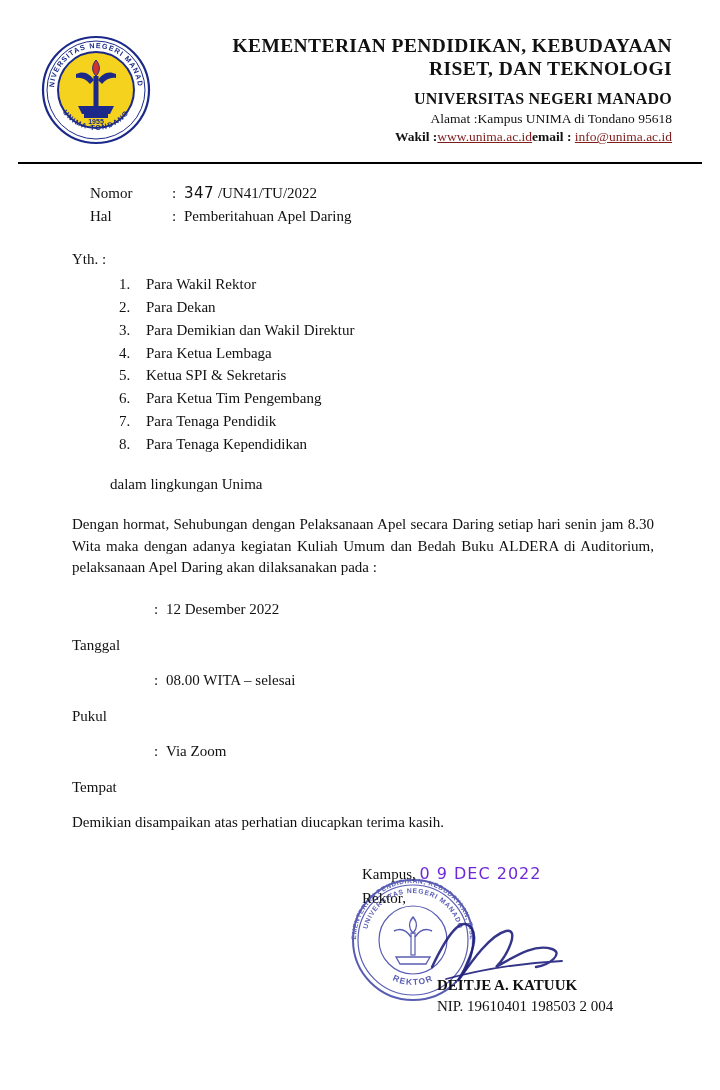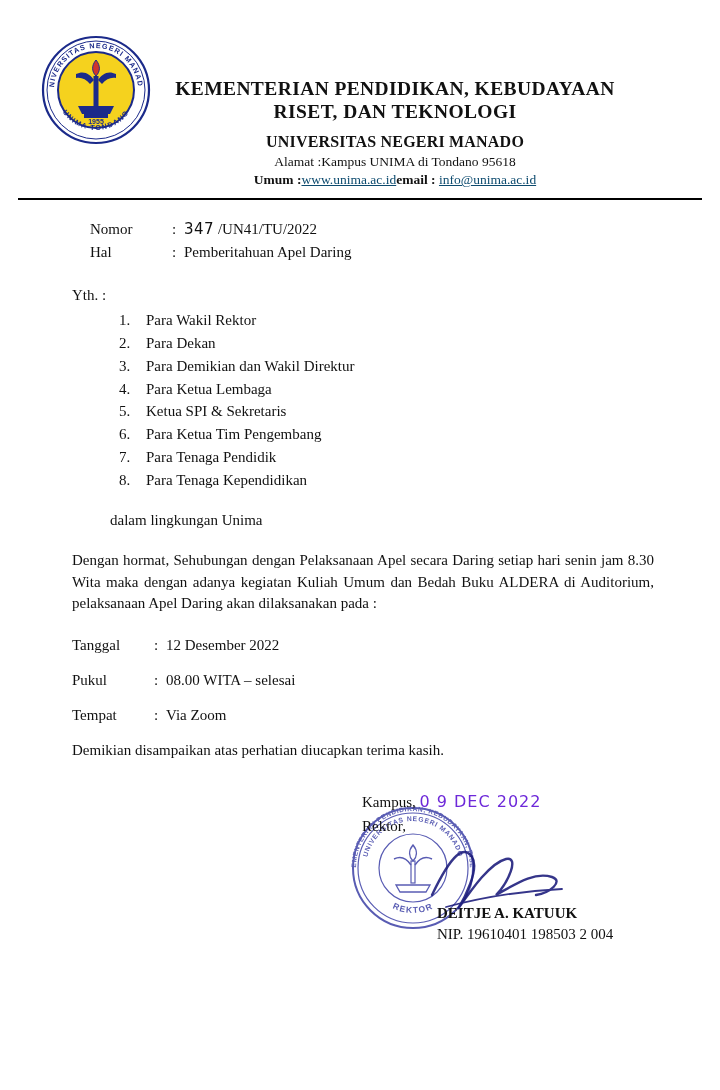--- a/index.html
+++ b/index.html
@@ -29,23 +29,22 @@
     min-height: 118px;
   }
   .logo {
     position: absolute;
     left: 40px;
     top: 34px;
     width: 112px;
     height: 112px;
   }
   .head-text {
-    text-align: center;
+    text-align: right;
     margin-left: 70px;
-    margin-top: 43px;
   }
   .head-line1 {
     font-size: 19.5px;
     font-weight: bold;
     letter-spacing: .4px;
     line-height: 1.18;
   }
   .head-line2 {
     font-size: 16px;
     font-weight: bold;
@@ -56,21 +55,21 @@
     font-size: 13.5px;
     margin-top: 3px;
   }
   .head-line4 {
     font-size: 13.5px;
     font-weight: bold;
     margin-top: 2px;
   }
   .head-line4 .lnk {
     font-weight: normal;
-    color: #0c4a6e;
+    color: #7f1d1d;
     text-decoration: underline;
   }
   .head-line4 .lbl { font-weight: bold; }
   .rule {
     border: none;
     border-top: 2.2px solid #000;
     margin: 10px 18px 0 18px;
   }
 
   
@@ -122,21 +121,21 @@
 
   .detail-block {
     margin-top: 20px;
   }
   .detail-row {
     display: flex;
     font-size: 15px;
     line-height: 1.45;
     margin-bottom: 13px;
   }
-  .detail-label { width: 82px; flex: none; }
+  .detail-label { width: 82px; flex: none; margin-top: 36px; }
   .detail-colon { width: 12px; flex: none; }
   .detail-value { flex: 1; }
 
   .closing {
     margin-top: 14px;
     font-size: 15px;
   }
 
   
   .sign-area {
@@ -238,21 +237,21 @@
     </div>
 
     <div class="head-text">
       <div class="head-line1">
         <div>KEMENTERIAN PENDIDIKAN, KEBUDAYAAN</div>
         <div>RISET, DAN TEKNOLOGI</div>
       </div>
       <div class="head-line2">UNIVERSITAS NEGERI MANADO</div>
       <div class="head-line3">Alamat :Kampus UNIMA di Tondano 95618</div>
       <div class="head-line4">
-        <span class="lbl">Umum :</span><a class="lnk" href="#">www.unima.ac.id</a><span class="lbl">email : </span><a class="lnk" href="#">info@unima.ac.id</a>
+        <span class="lbl">Wakil :</span><a class="lnk" href="#">www.unima.ac.id</a><span class="lbl">email : </span><a class="lnk" href="#">info@unima.ac.id</a>
       </div>
     </div>
   </div>
 
   <hr class="rule">
 
   <div class="body">
 
     <div class="meta-row">
       <div class="meta-label">Nomor</div>

